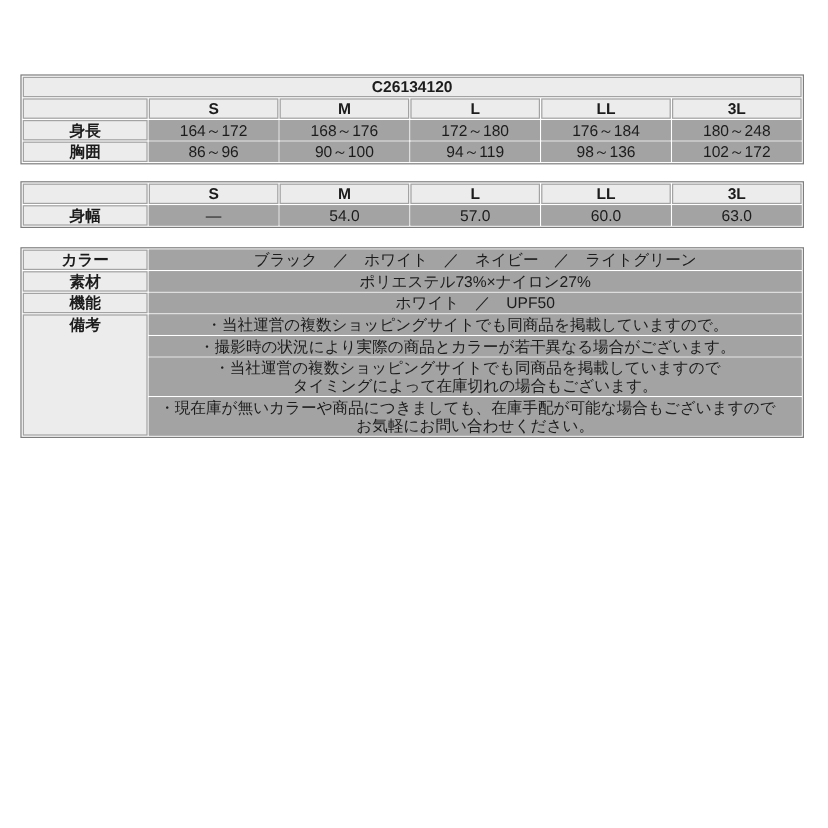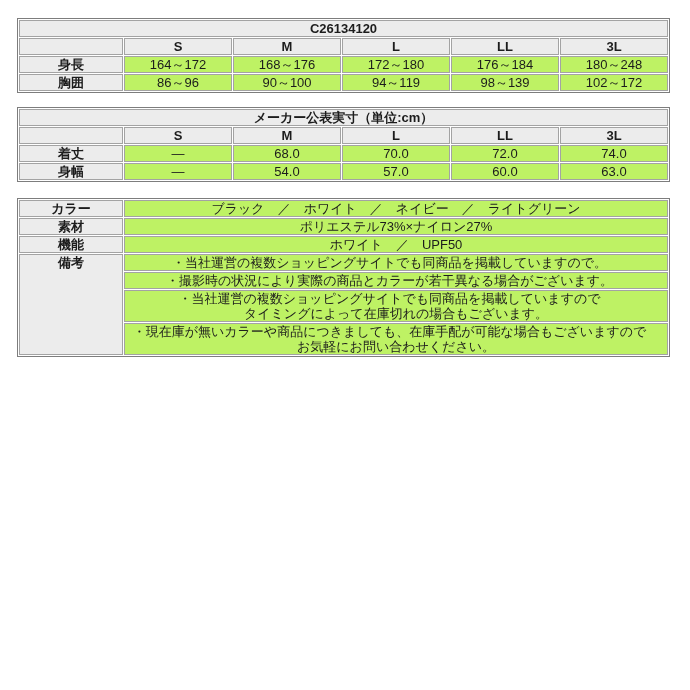--- a/index.html
+++ b/index.html
@@ -10,20 +10,21 @@
   body {
     width: 690px;
     height: 690px;
     font-family: "Liberation Sans", "DejaVu Sans", sans-serif;
     font-size: 13px;
     color: #1c1c1c;
     overflow: hidden;
   }
   .page {
     padding: 18px 0 0 17px;
+    margin-top: 44px;
   }
   table.tbl {
     border-collapse: separate;
     border-spacing: 1px;
     background: #ffffff;
     border: 1px solid #7d7d7d;
     width: 653px;
     table-layout: fixed;
   }
   .gap-sm { height: 14px; }
@@ -33,21 +34,21 @@
     text-align: center;
     padding: 0 4px;
     line-height: 15px;
     overflow: hidden;
   }
   td.hd {
     background: #ececec;
     font-weight: bold;
   }
   td.val {
-    background: #bef264;
+    background: #a3a3a3;
   }
   td.left {
     text-align: left;
     padding-left: 6px;
   }
   td.top {
     vertical-align: top;
   }
   td.note {
     white-space: pre-line;
@@ -89,56 +90,45 @@
       <td class="val">168～176</td>
       <td class="val">172～180</td>
       <td class="val">176～184</td>
       <td class="val">180～248</td>
     </tr>
     <tr>
       <td class="hd">胸囲</td>
       <td class="val">86～96</td>
       <td class="val">90～100</td>
       <td class="val">94～119</td>
-      <td class="val">98～139</td>
+      <td class="val">98～136</td>
       <td class="val">102～172</td>
     </tr>
   </tbody>
     </table>
 
   <div class="gap-sm"></div>
 
   <table class="tbl">
     <colgroup>
         <col class="c-label">
         <col>
         <col>
         <col>
         <col>
         <col>
       </colgroup>
     <tbody>
-        <tr>
-      <td class="hd" colspan="6">メーカー公表実寸（単位:cm）</td>
-    </tr>
     <tr>
       <td class="hd"></td>
       <td class="hd">S</td>
       <td class="hd">M</td>
       <td class="hd">L</td>
       <td class="hd">LL</td>
       <td class="hd">3L</td>
-    </tr>
-    <tr>
-      <td class="hd">着丈</td>
-      <td class="val">―</td>
-      <td class="val">68.0</td>
-      <td class="val">70.0</td>
-      <td class="val">72.0</td>
-      <td class="val">74.0</td>
     </tr>
     <tr>
       <td class="hd">身幅</td>
       <td class="val">―</td>
       <td class="val">54.0</td>
       <td class="val">57.0</td>
       <td class="val">60.0</td>
       <td class="val">63.0</td>
     </tr>
   </tbody>

